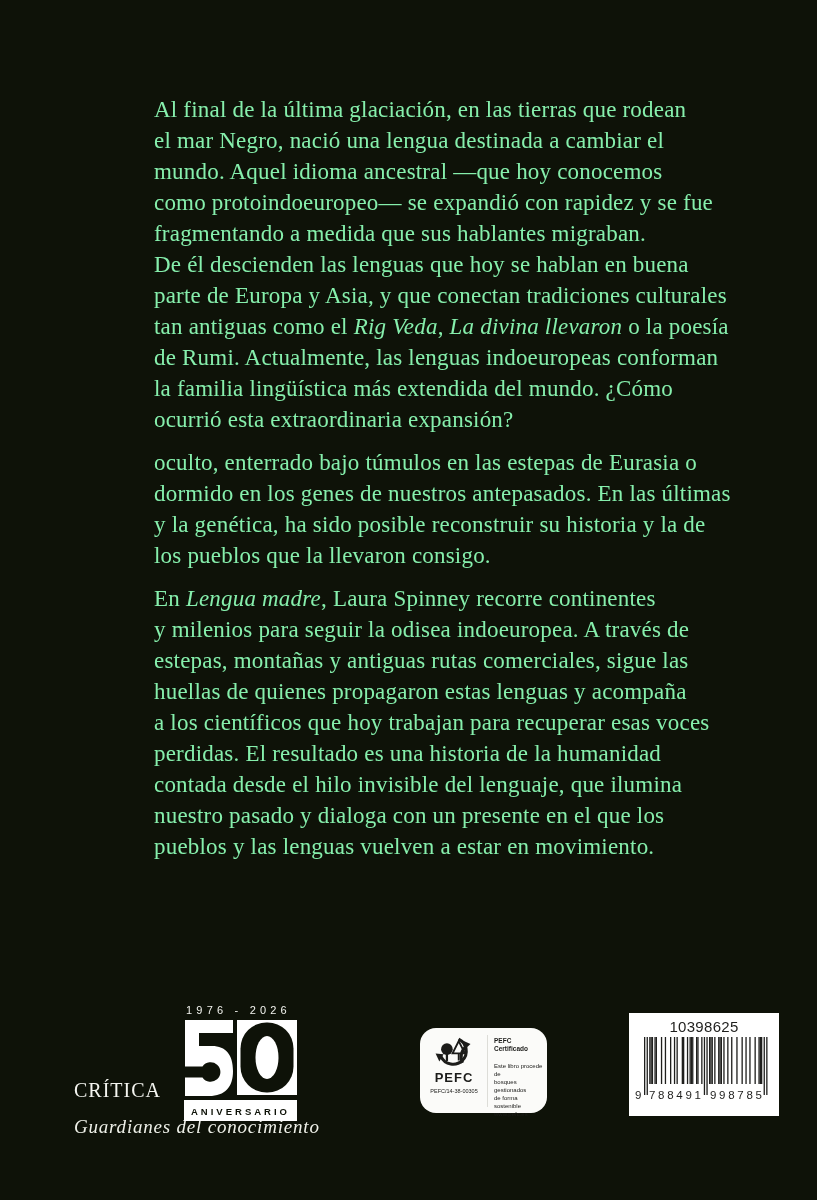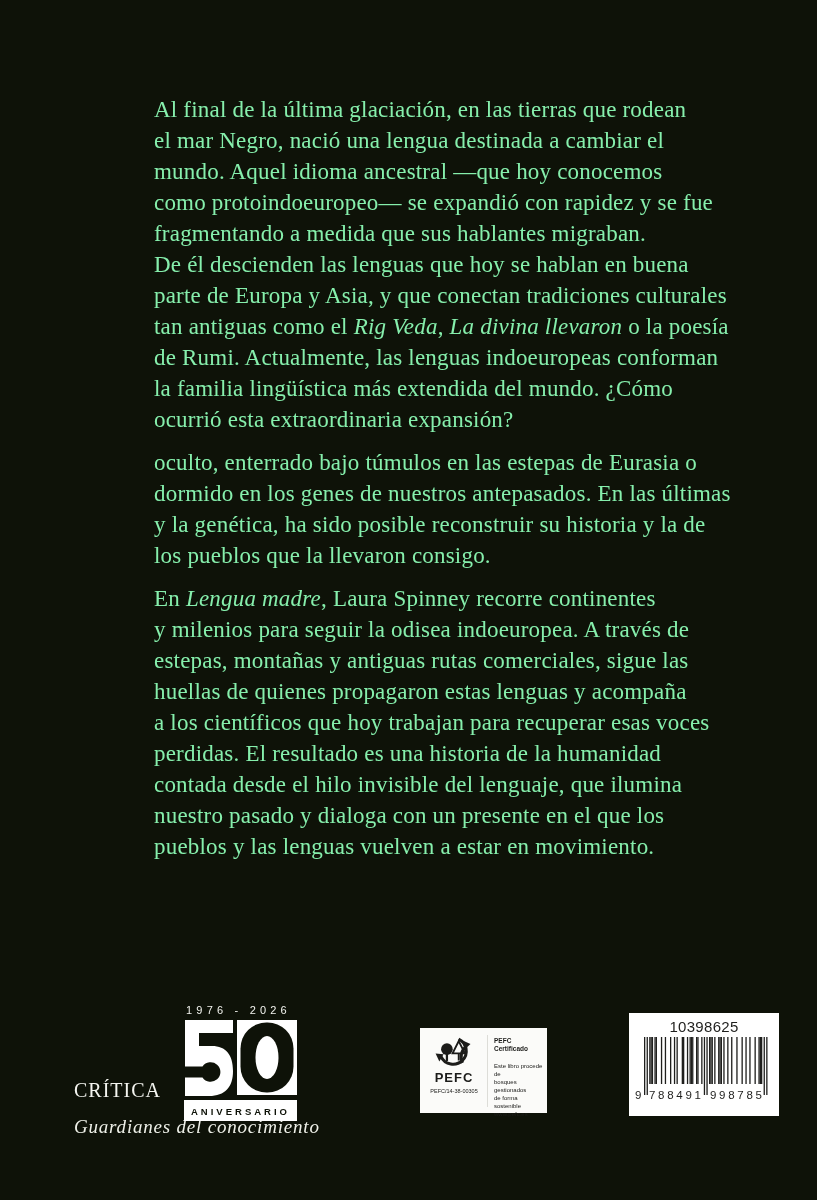--- a/index.html
+++ b/index.html
@@ -34,21 +34,21 @@
     font-family:"Liberation Sans",sans-serif;
   }
   .years{
     font-size:11px;letter-spacing:4.2px;color:#f2f3ee;
     white-space:nowrap;text-align:left;padding-left:2px;
   }
   .fifty{display:block;margin-top:4px;}
   
   .pefc{
     position:absolute;left:420px;top:1028px;width:127px;height:85px;
-    background:#fbfbf9;border-radius:0;box-sizing:border-box;
+    background:#fbfbf9;border-radius:16px;box-sizing:border-box;
     padding:7px 1px 6px 8px;display:flex;gap:7px;
     color:#1c1c1a;font-family:"Liberation Sans",sans-serif;
   }
   .pefc-left{width:52px;display:flex;flex-direction:column;align-items:center;}
   .pefc-word{font-weight:bold;font-size:13px;letter-spacing:1px;margin-top:1px;}
   .pefc-code{font-size:5.5px;margin-top:3px;white-space:nowrap;}
   .pefc-right{
     flex:1;display:flex;flex-direction:column;
     font-size:6px;line-height:8px;padding-top:2px;padding-left:6px;
     border-left:1px solid #dddctrl;border-left:1px solid #ddddd8;

